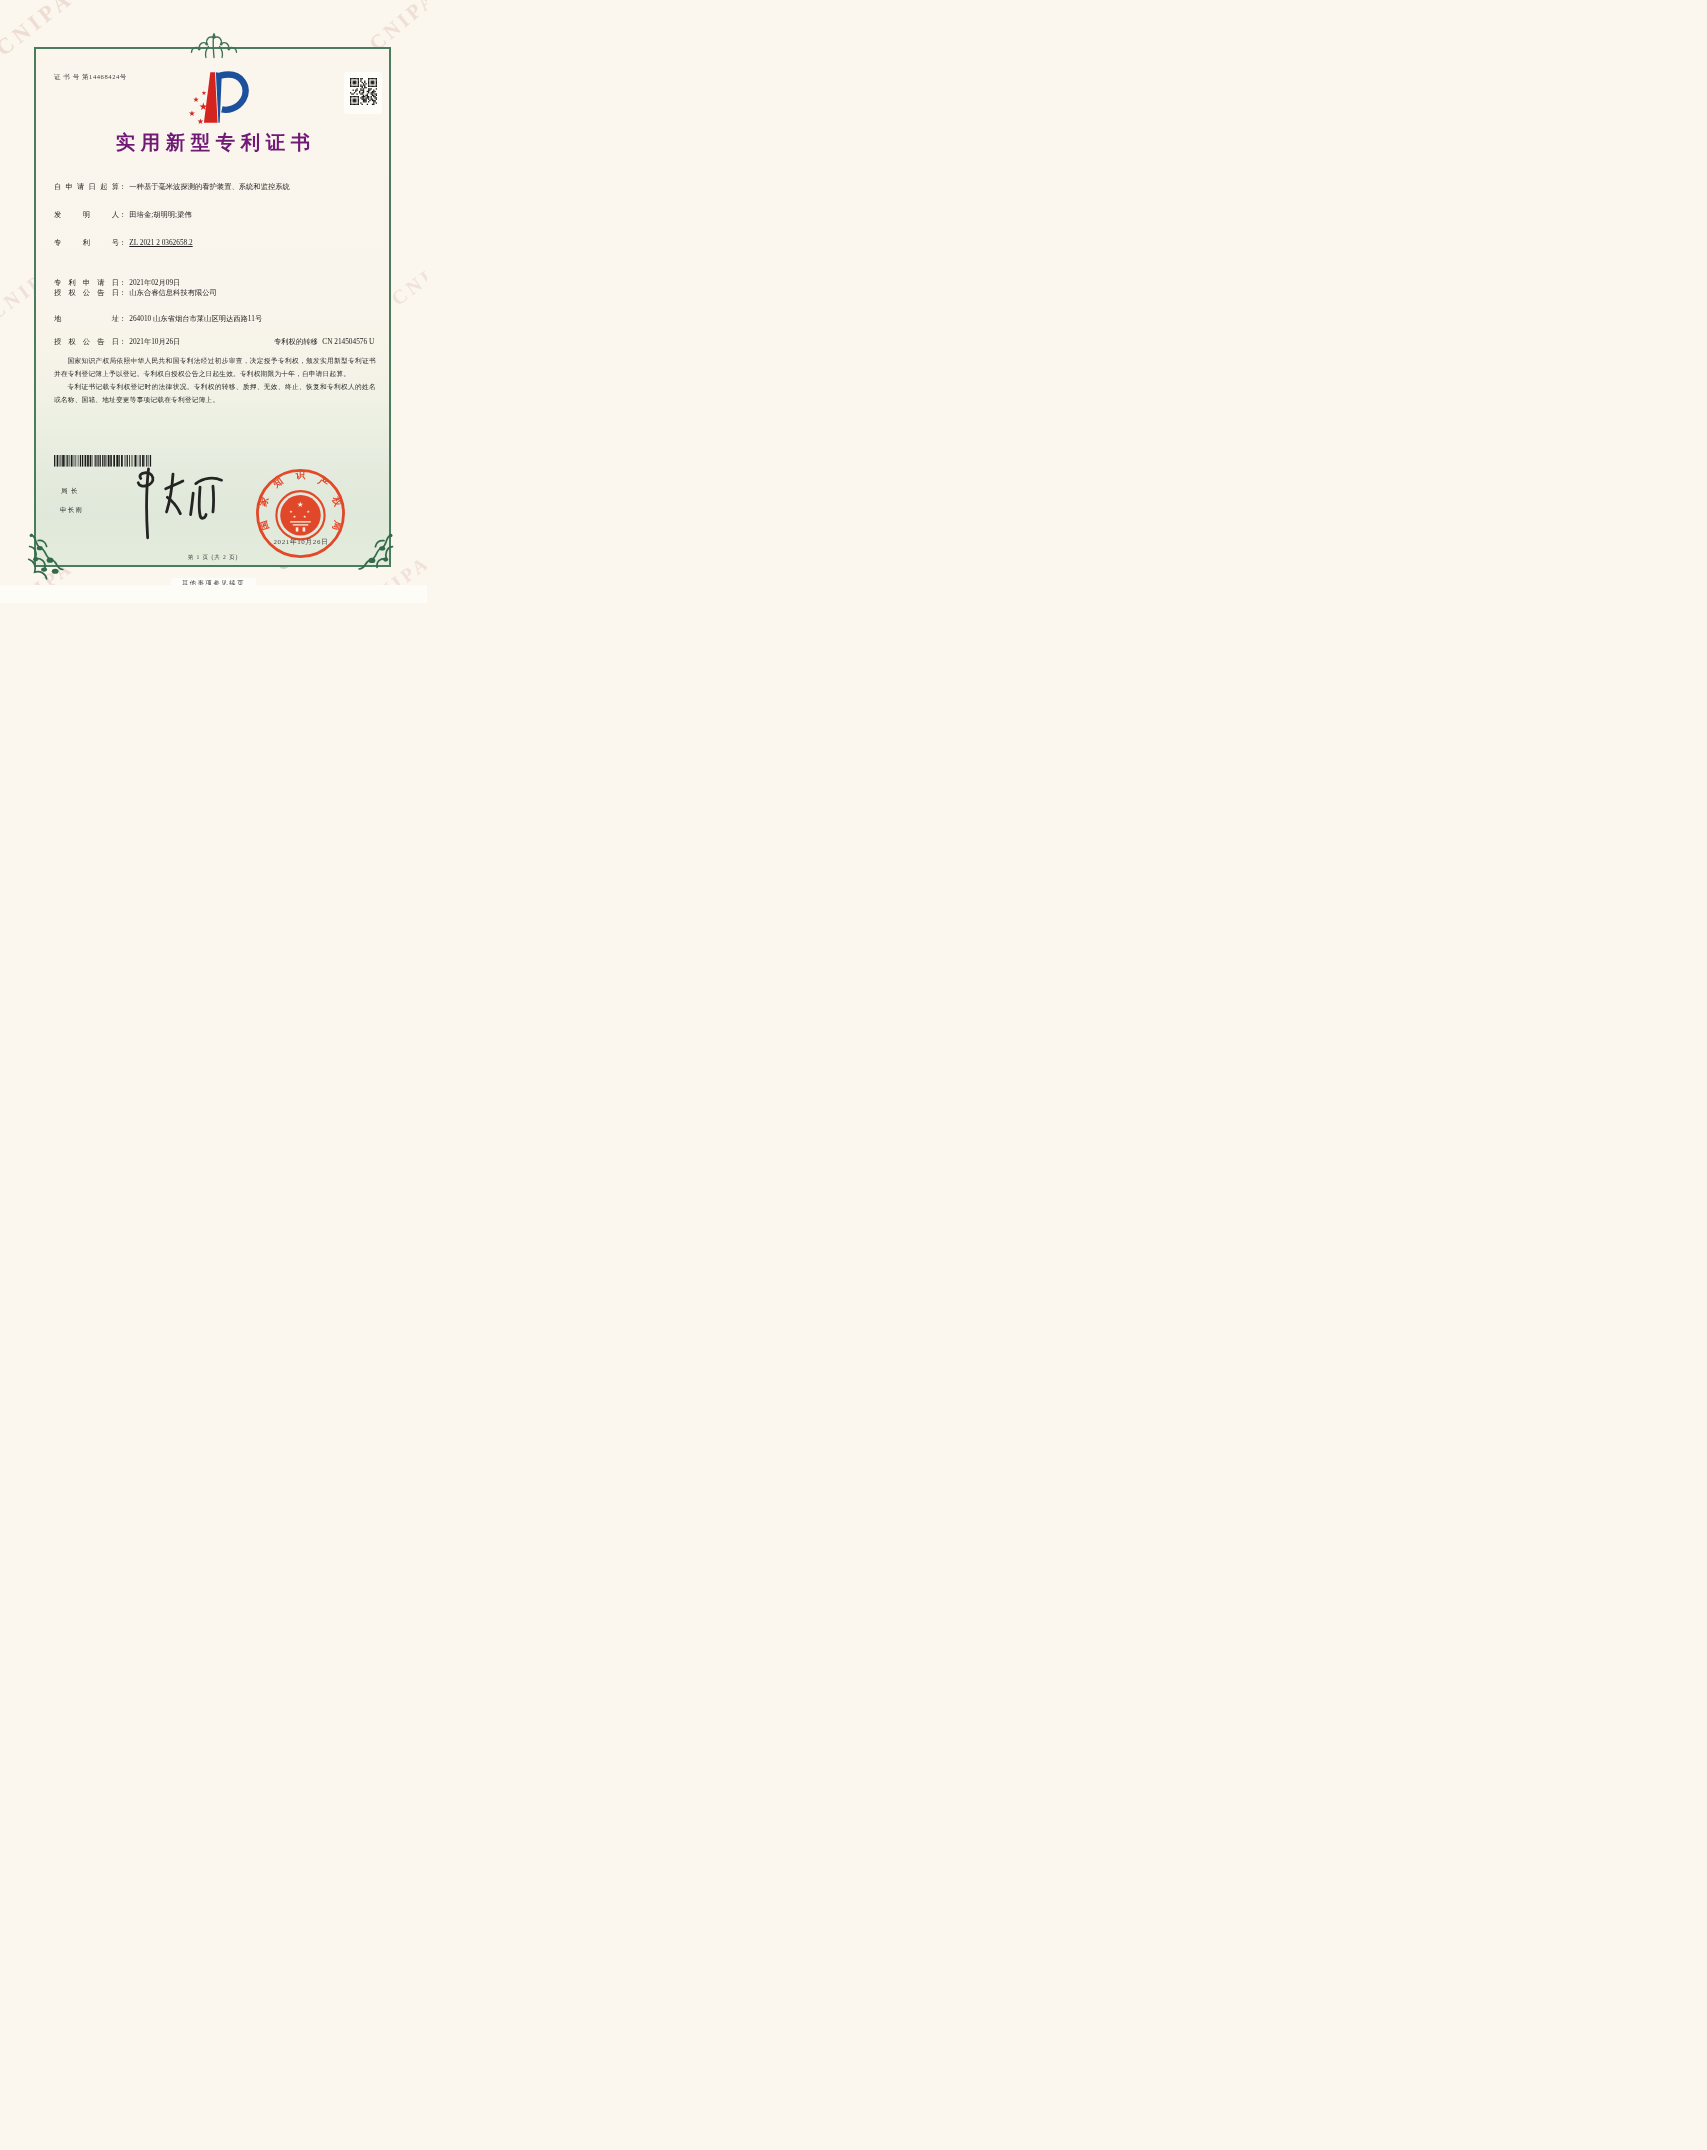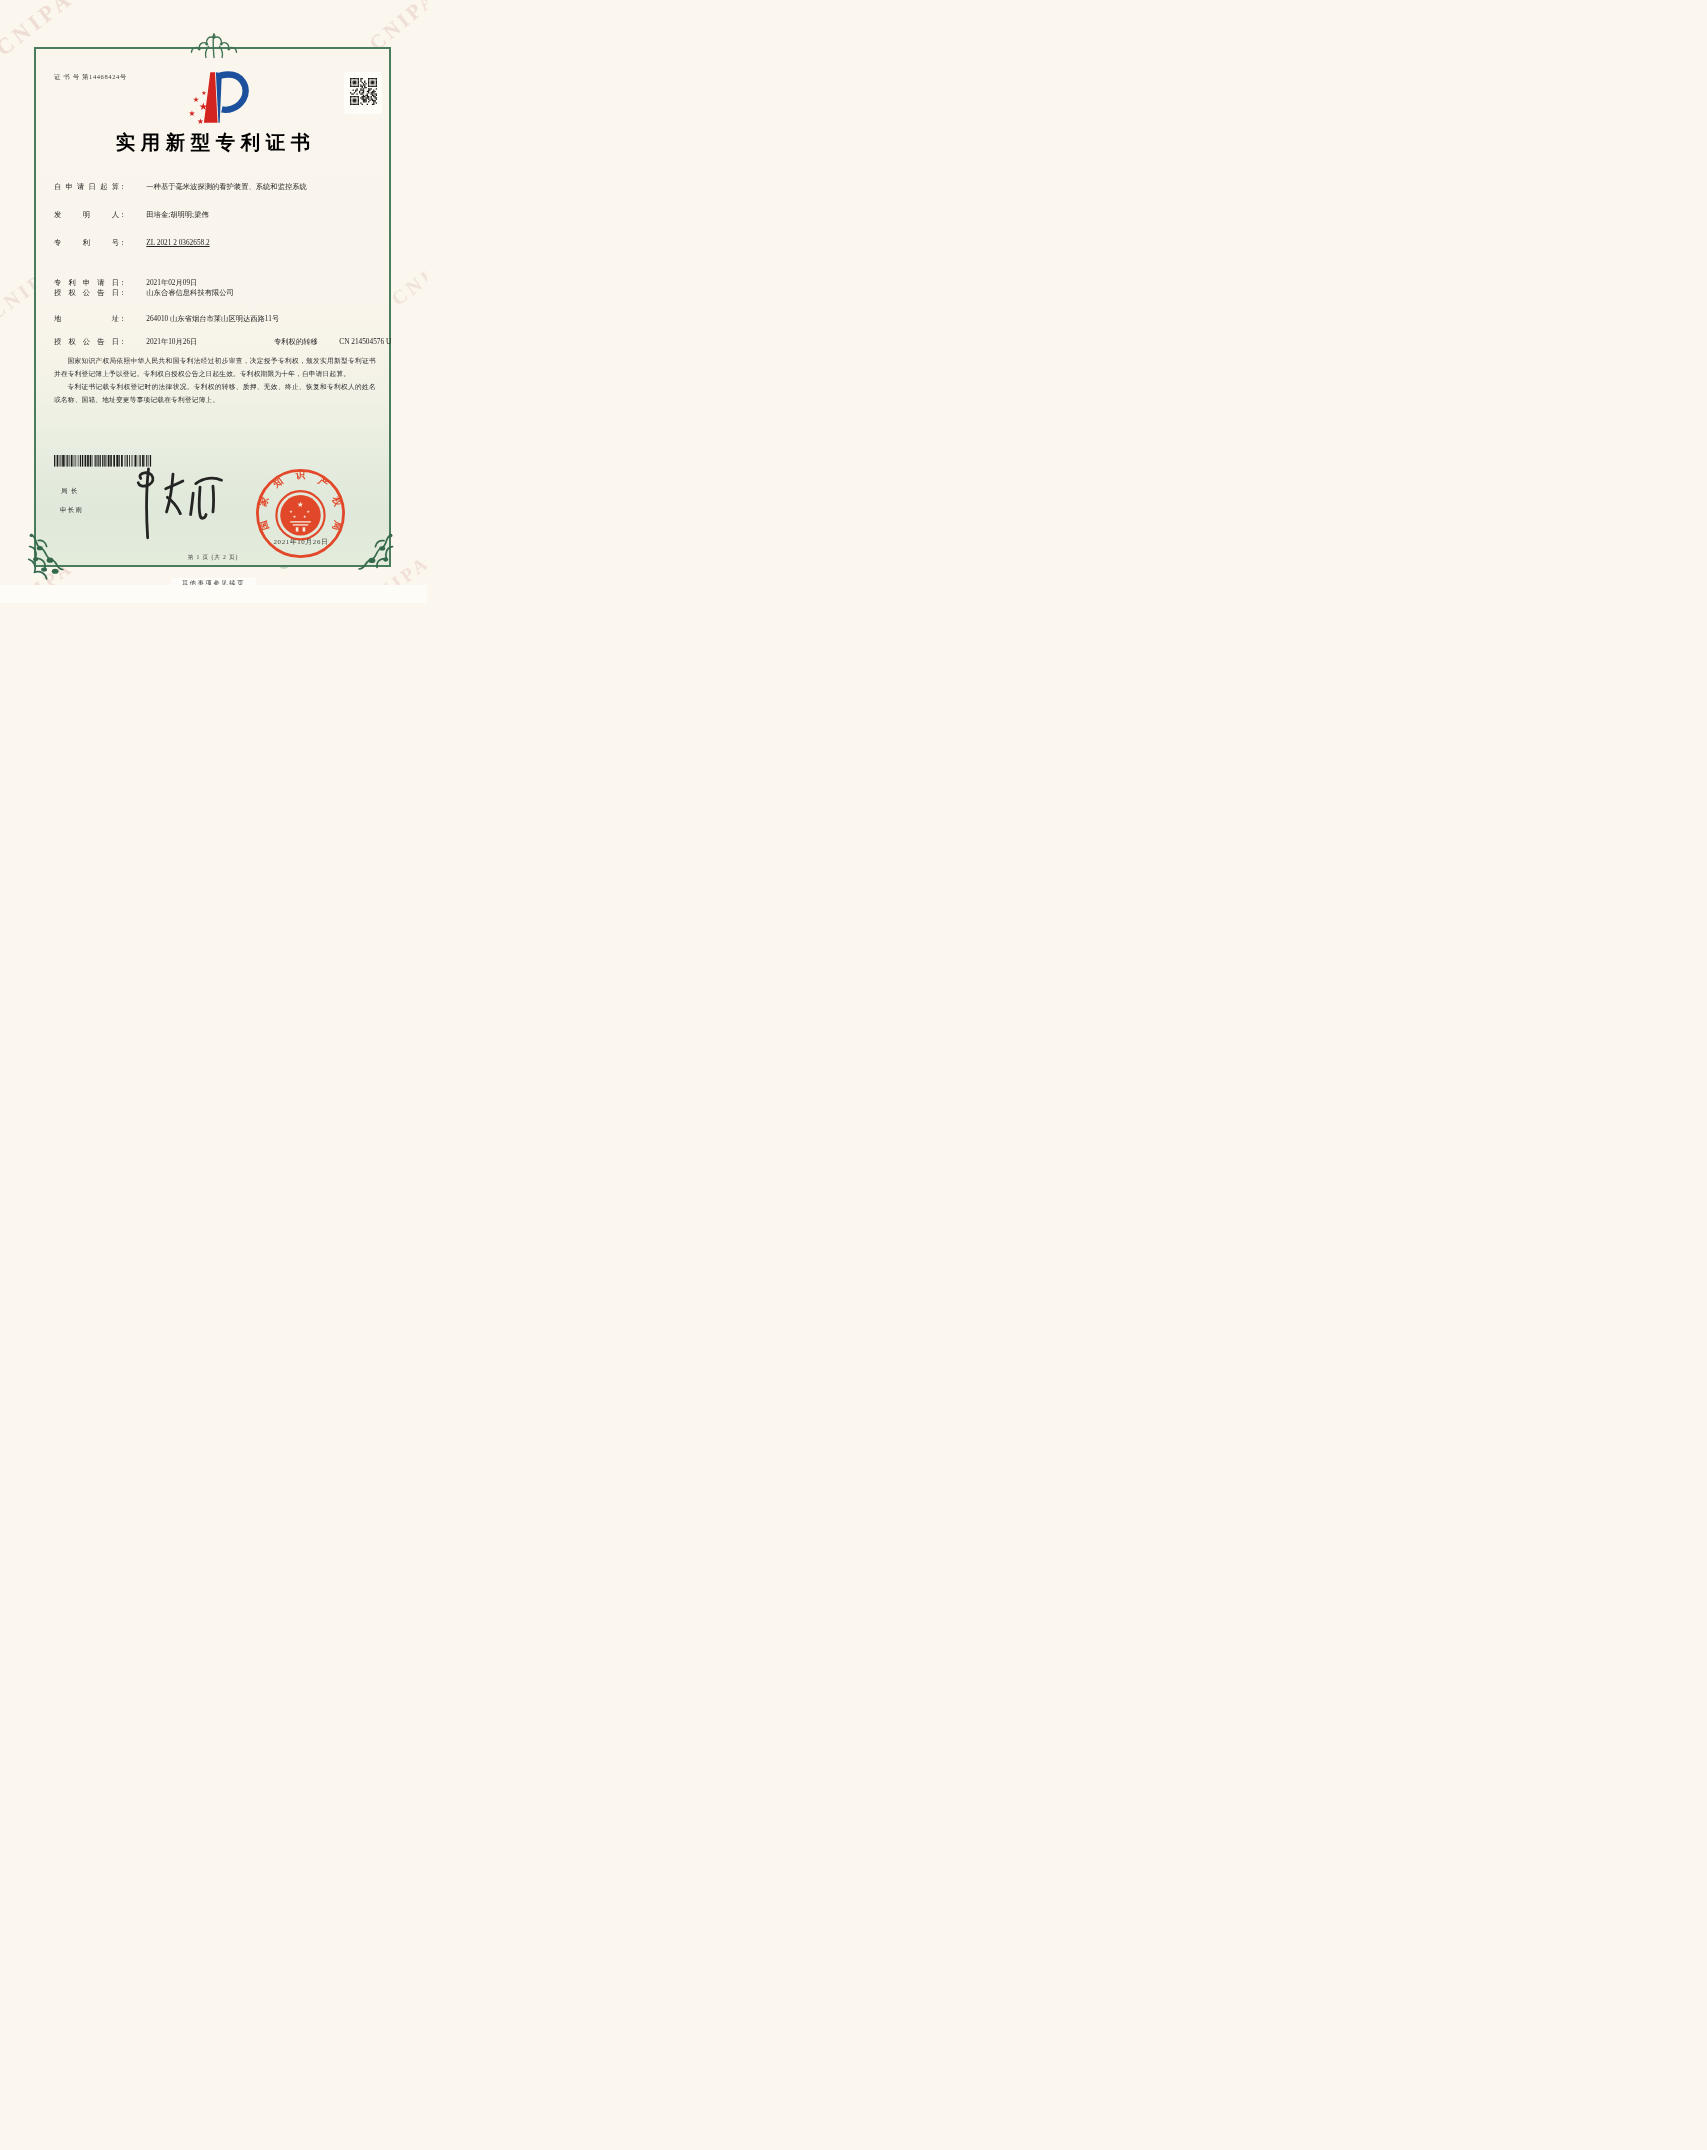--- a/index.html
+++ b/index.html
@@ -33,31 +33,31 @@
   }
   .logo{position:absolute;left:183px;top:68px;}
   .qr-card{
     position:absolute;left:344px;top:72px;width:38px;height:42px;
     background:#fffdf8;border-radius:2.2px;
   }
   .qr-card svg{display:block;margin:6px auto 0 auto;}
   .doc-title{
     position:absolute;left:34px;top:129px;width:358px;
     text-align:center;font-size:19.4px;font-weight:700;
-    letter-spacing:5.6px;color:#000000;text-indent:5.6px;
+    letter-spacing:5.6px;color:#701a75;text-indent:5.6px;
   }
   .field{
     position:absolute;left:54px;font-size:7.3px;color:#232323;white-space:nowrap;
   }
   .field-label{
     display:inline-block;width:65px;vertical-align:bottom;
     text-align:justify;text-align-last:justify;color:#232323;
   }
   .field-colon{display:inline-block;}
-  .field-value{margin-left:20px;}
+  .field-value{margin-left:3px;}
   .field-group2{position:absolute;left:220px;top:0;}
   .field-group2 .field-label{width:38px;}
   .body-text{
     position:absolute;left:54px;top:354px;width:322px;
     font-size:6.7px;line-height:13px;color:#2a2a2a;
     text-align:justify;letter-spacing:0.2px;
   }
   .body-text p{margin:0;text-indent:2em;}
   .barcode{position:absolute;left:54px;top:455px;}
   .director-label{

